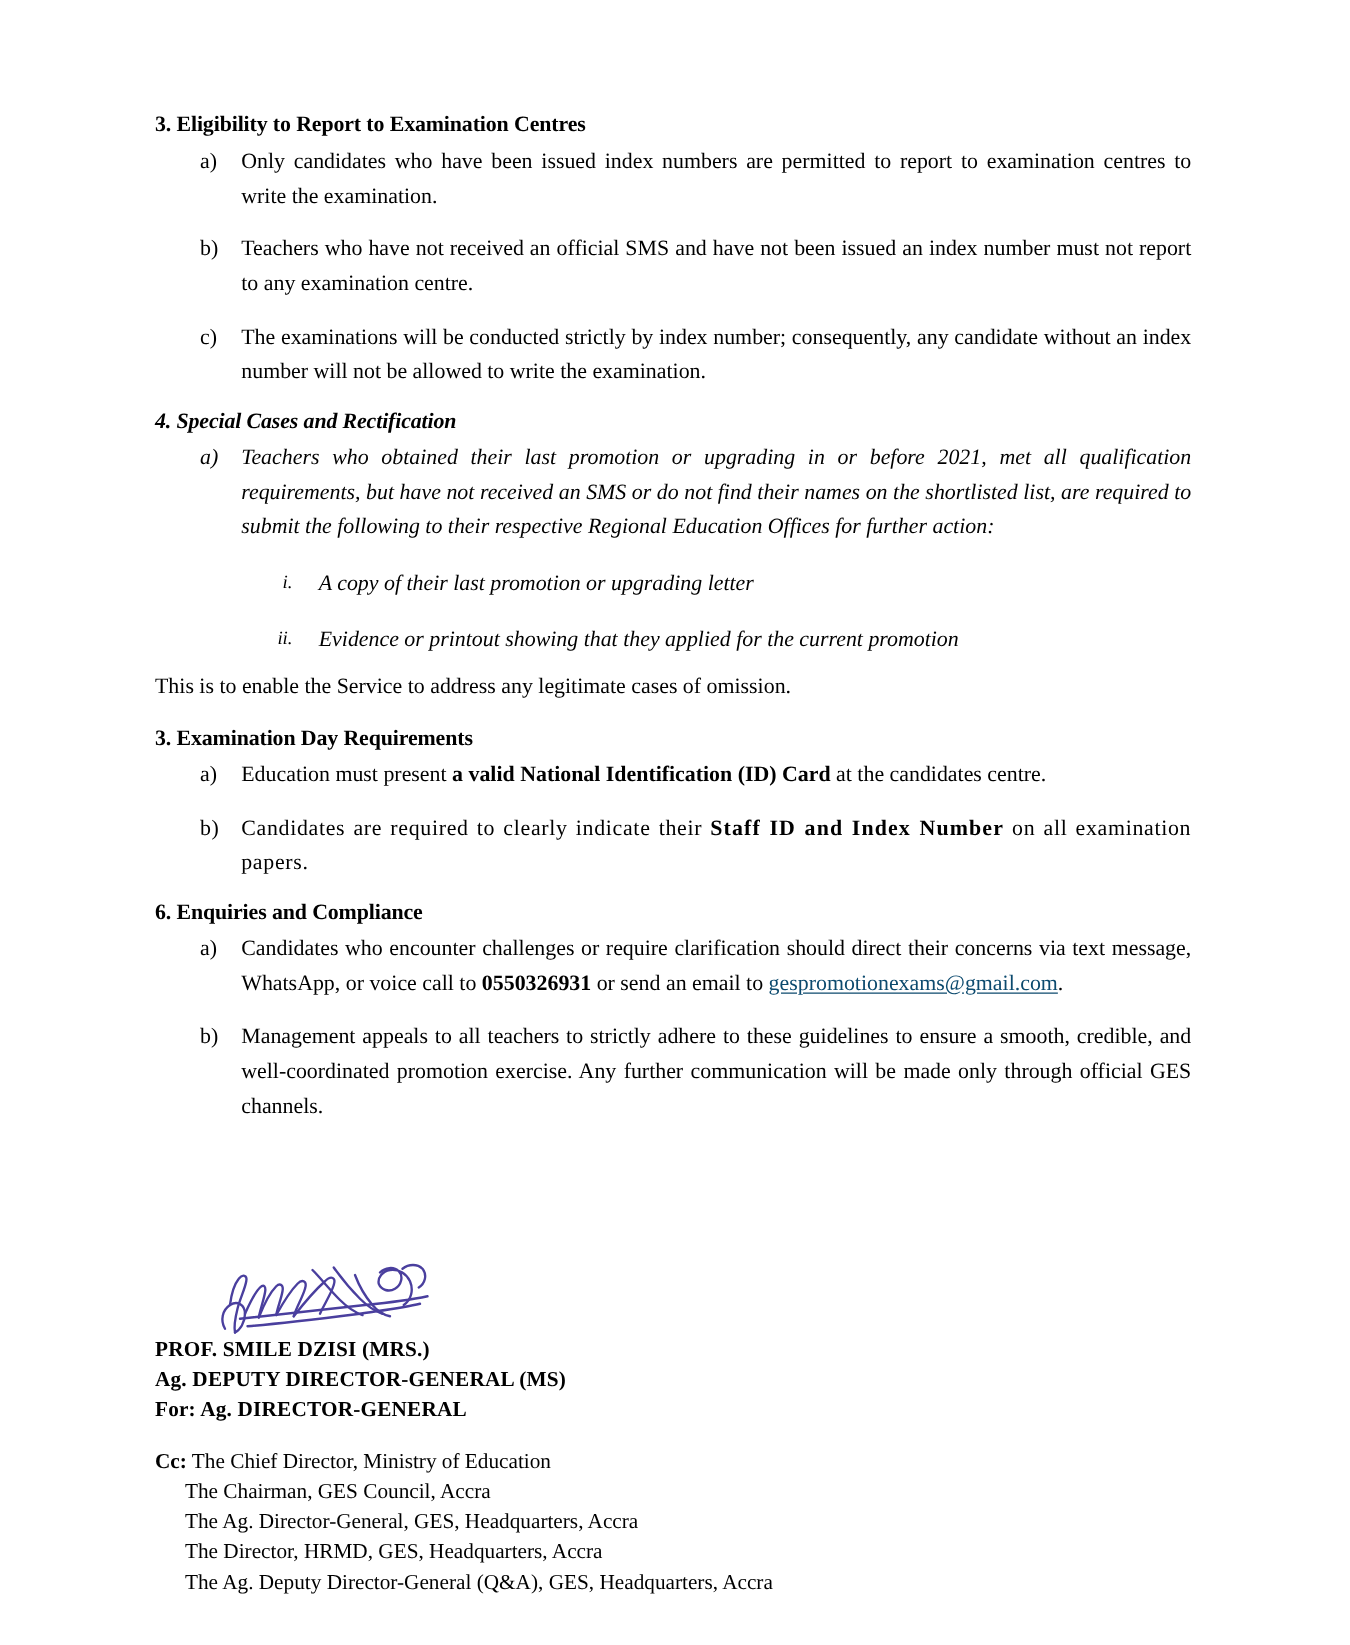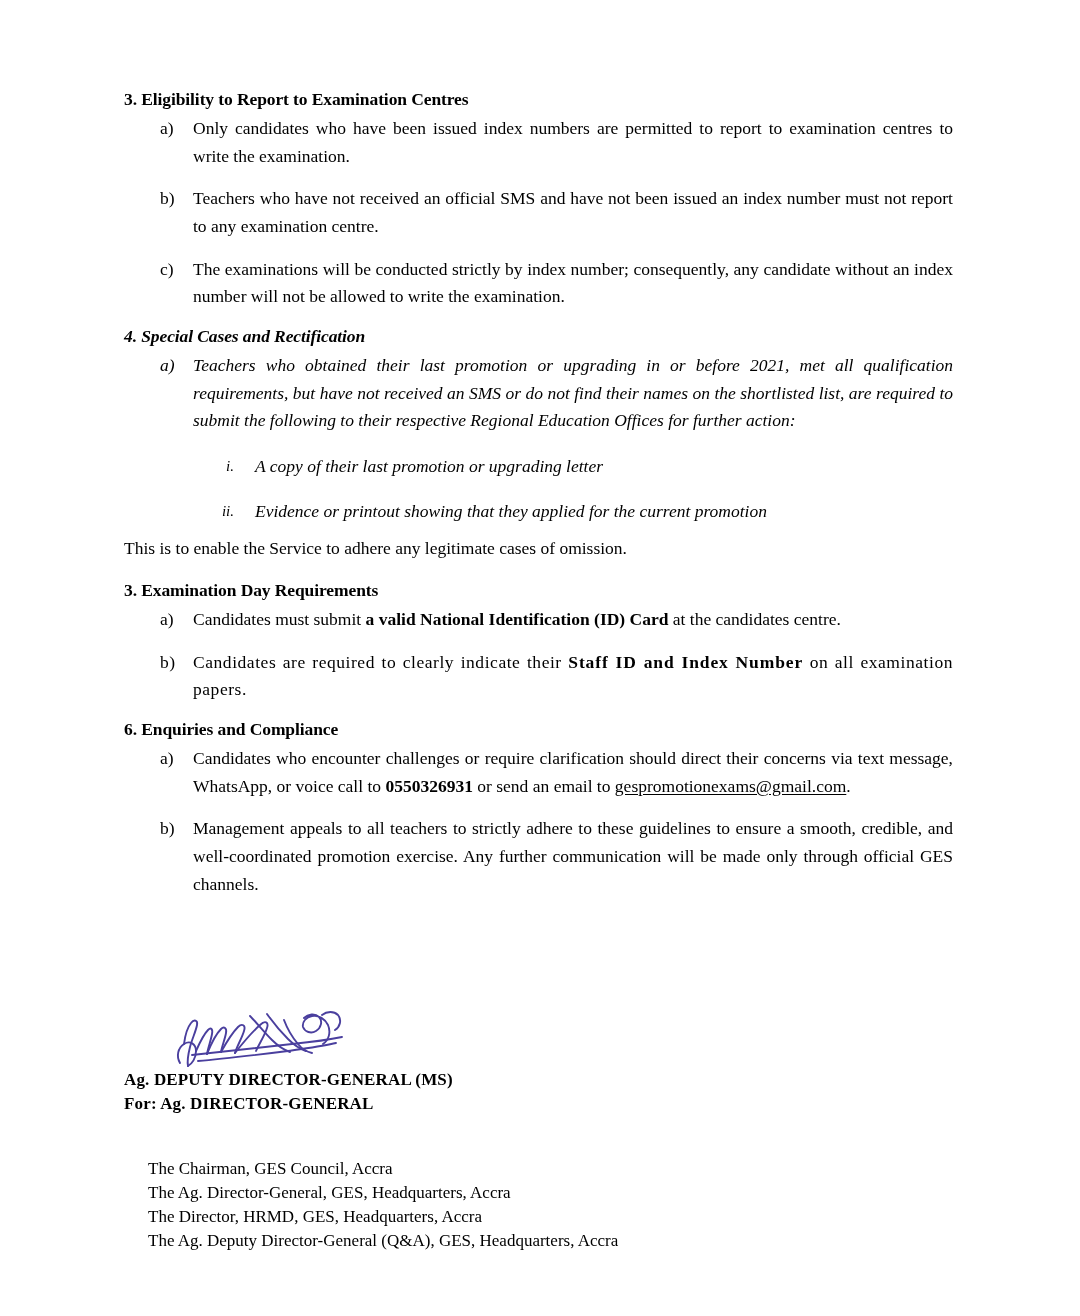--- a/index.html
+++ b/index.html
@@ -103,21 +103,21 @@
   
   .tracked {
     letter-spacing: 0.55px;
     word-spacing: 0.5px;
   }
   .tracked .bold-run { letter-spacing: 0.9px; }
 
   .bold-run { font-weight: bold; }
 
   .email-link {
-    color: #000000;
+    color: #0c4a6e;
     text-decoration: underline;
     text-underline-offset: 1.5px;
   }
 
   
   .signature-area {
     position: absolute;
     left: 124px;
     top: 1006px;
     width: 560px;
@@ -204,28 +204,28 @@
           <span class="roman-marker">i.</span>
           <span>A copy of their last promotion or upgrading letter</span>
         </li>
         <li class="roman-item">
           <span class="roman-marker">ii.</span>
           <span>Evidence or printout showing that they applied for the current promotion</span>
         </li>
       </ul>
     </div>
 
-    <p class="body-para">This is to enable the Service to adhere any legitimate cases of omission.</p>
+    <p class="body-para">This is to enable the Service to address any legitimate cases of omission.</p>
 
     <div class="section-block">
       <div class="section-heading">3. Examination Day Requirements</div>
       <ul class="alpha-list">
         <li class="alpha-item">
           <span class="alpha-marker">a)</span>
-          <span>Candidates must submit </span><span class="bold-run">a valid National Identification (ID) Card</span><span> at the candidates centre.</span>
+          <span>Education must present </span><span class="bold-run">a valid National Identification (ID) Card</span><span> at the candidates centre.</span>
         </li>
         <li class="alpha-item tracked">
           <span class="alpha-marker">b)</span>
           <span>Candidates are required to clearly indicate their </span><span class="bold-run">Staff ID and Index Number</span><span> on all examination papers.</span>
         </li>
       </ul>
     </div>
 
     <div class="section-block">
       <div class="section-heading">6. Enquiries and Compliance</div>
@@ -255,26 +255,30 @@
         <path d="M78 10 C84 16 92 26 100 34 C106 40 112 44 118 46"></path>
         <path d="M95 8 C100 15 108 25 116 33 C122 39 128 43 134 45"></path>
         <path d="M112 14 C115 22 120 31 126 38 C130 43 135 46 140 47"></path>
         <path d="M132 12 C136 8 143 7 147 11 C151 15 149 22 144 25 C139 28 133 26 131 21 C130 16 134 11 140 10 C147 9 153 13 156 19 C159 26 157 34 151 38"></path>
         <path d="M150 9 C155 5 162 5 166 9 C170 14 168 21 163 24"></path>
         <path d="M20 49 C48 46 84 42 120 38 C140 36 156 34 170 31"></path>
         <path d="M26 55 C52 53 84 49 116 45 C136 42 152 40 164 37"></path>
       </g>
     </svg>
     <div class="sig-names">
+      <span class="sig-line">PROF. SMILE DZISI (MRS.)</span>
       <span class="sig-line">Ag. DEPUTY DIRECTOR-GENERAL (MS)</span>
       <span class="sig-line">For: Ag. DIRECTOR-GENERAL</span>
     </div>
   </div>
 
   <div class="cc-block">
+    <div class="cc-first">
+      <span class="cc-label">Cc:</span><span>The Chief Director, Ministry of Education</span>
+    </div>
     <div class="cc-rest">
       <span class="cc-entry">The Chairman, GES Council, Accra</span>
       <span class="cc-entry">The Ag. Director-General, GES, Headquarters, Accra</span>
       <span class="cc-entry">The Director, HRMD, GES, Headquarters, Accra</span>
       <span class="cc-entry">The Ag. Deputy Director-General (Q&amp;A), GES, Headquarters, Accra</span>
     </div>
   </div>
 
 </div>
 

